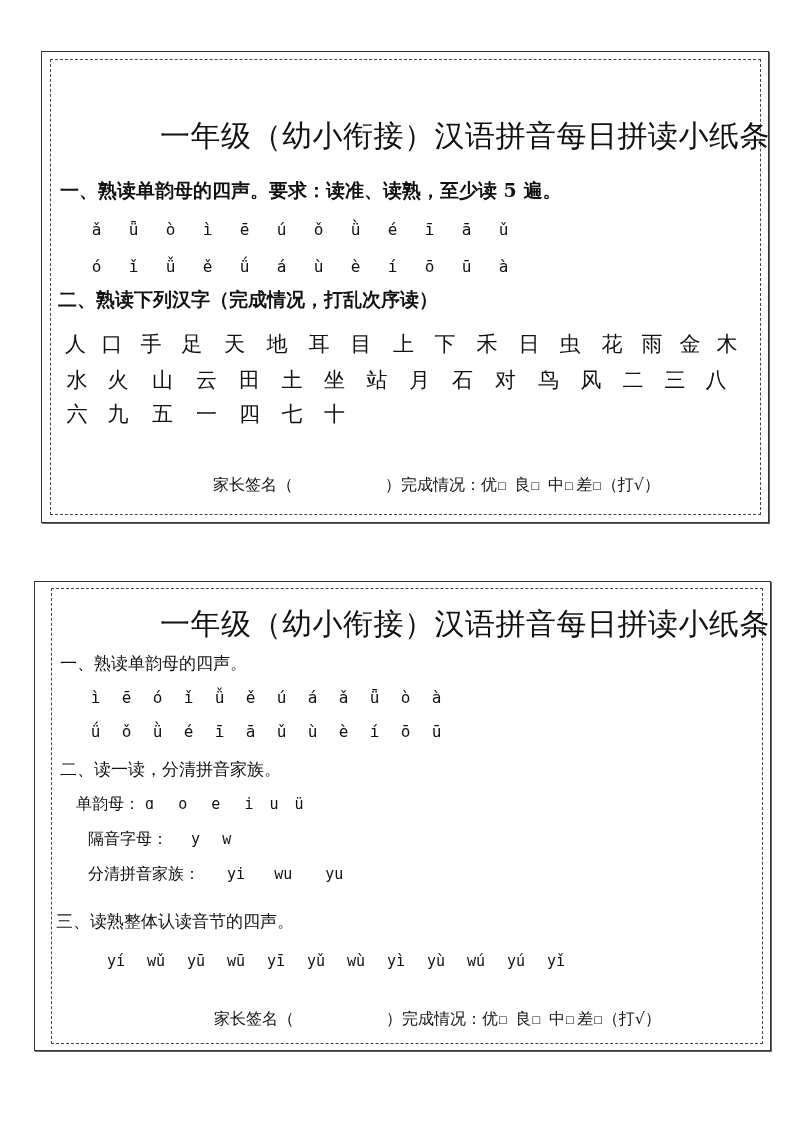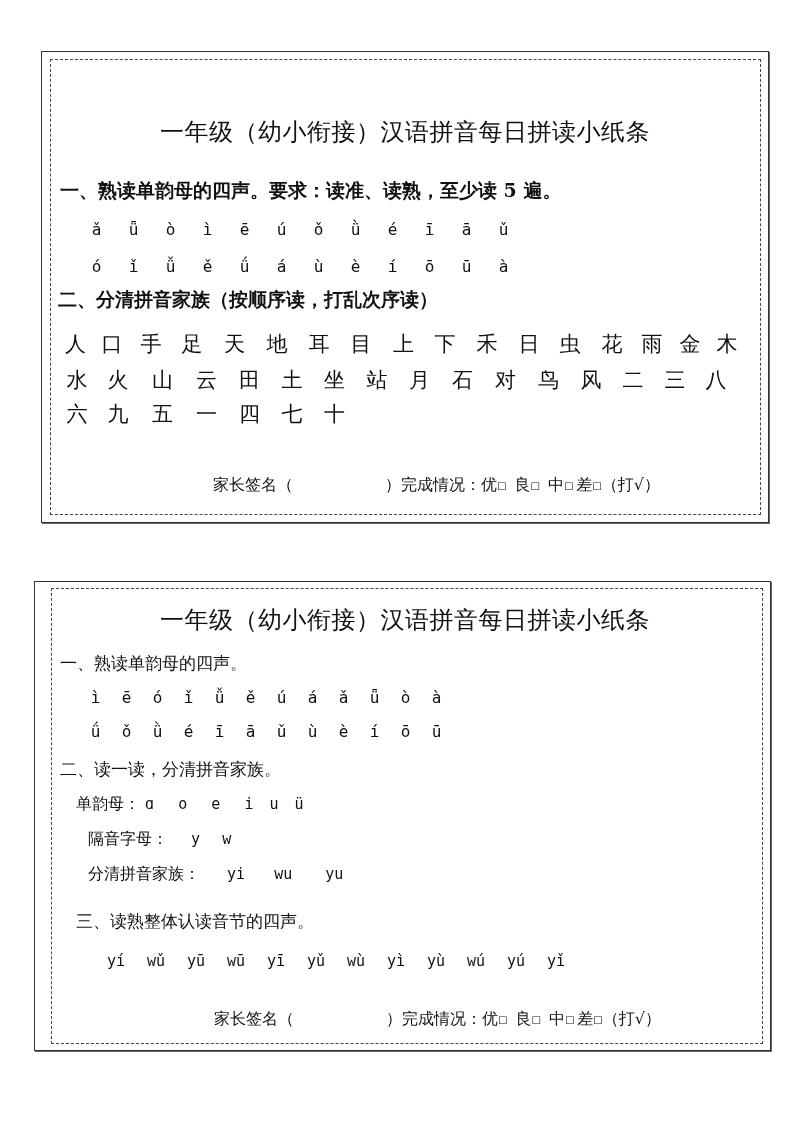--- a/index.html
+++ b/index.html
@@ -9,21 +9,21 @@
       overflow: hidden;
     }
     .card-outer {
       position: absolute; border: 1.5px solid #333; box-sizing: border-box;
       box-shadow: 1px 1px 0 #666;
     }
     .card-inner {
       position: absolute; border: 1.2px dashed #444; box-sizing: border-box;
     }
     .abs { position: absolute; white-space: nowrap; }
-    .title { font-size: 24px; letter-spacing: 0.5px; }
+    .title { font-size: 30px; letter-spacing: 0.5px; }
     .sec-bold { font-family: "DejaVu Serif", "Liberation Serif", serif; font-weight: bold; font-size: 19px; }
     .sec-sans { font-size: 17px; }
     .pinyin-row { display: flex; font-family: "DejaVu Sans Mono", "Liberation Mono", monospace; font-size: 16px; }
     .pinyin-row span { display: inline-block; text-align: center; }
     .hanzi-row { display: flex; font-size: 21px; }
     .hanzi-row span { display: inline-block; text-align: center; }
     .sub { font-family: "DejaVu Serif", "Liberation Serif", serif; font-size: 16px; }
     .mono { font-family: "DejaVu Sans Mono", "Liberation Mono", monospace; font-size: 15px; }
     .footer { font-size: 16px; }
     .footer .gap { display: inline-block; }
@@ -61,21 +61,21 @@
   <span style="width:37px">ǘ</span>
   <span style="width:37px">á</span>
   <span style="width:37px">ù</span>
   <span style="width:37px">è</span>
   <span style="width:37px">í</span>
   <span style="width:37px">ō</span>
   <span style="width:37px">ū</span>
   <span style="width:37px">à</span>
 </div>
 
-<div class="abs sec-bold" style="left:58px; top:287px;">二、分清拼音家族（按顺序读，打乱次序读）</div>
+<div class="abs sec-bold" style="left:58px; top:287px;">二、熟读下列汉字（完成情况，打乱次序读）</div>
 
 <div class="abs hanzi-row" style="left:58px; top:330px;">
   <span style="width:35px">人</span>
   <span style="width:38px">口</span>
   <span style="width:40px">手</span>
   <span style="width:42px">足</span>
   <span style="width:43px">天</span>
   <span style="width:42px">地</span>
   <span style="width:42px">耳</span>
   <span style="width:42px">目</span>
@@ -175,21 +175,21 @@
   <span class="mono" style="display:inline-block; width:26px">w</span>
 </div>
 
 <div class="abs sub" style="left:88px; top:864px;">
   <span>分清拼音家族：</span>
   <span class="mono" style="display:inline-block; width:42px; margin-left:22px">yi</span>
   <span class="mono" style="display:inline-block; width:46px">wu</span>
   <span class="mono" style="display:inline-block; width:30px">yu</span>
 </div>
 
-<div class="abs sec-sans" style="left:76px; top:910px;">三、读熟整体认读音节的四声。</div>
+<div class="abs sec-sans" style="left:56px; top:910px;">三、读熟整体认读音节的四声。</div>
 
 <div class="abs pinyin-row" style="left:96px; top:952px; font-size:15px;">
   <span style="width:40px">yí</span>
   <span style="width:40px">wǔ</span>
   <span style="width:40px">yū</span>
   <span style="width:40px">wū</span>
   <span style="width:40px">yī</span>
   <span style="width:40px">yǔ</span>
   <span style="width:40px">wù</span>
   <span style="width:40px">yì</span>

